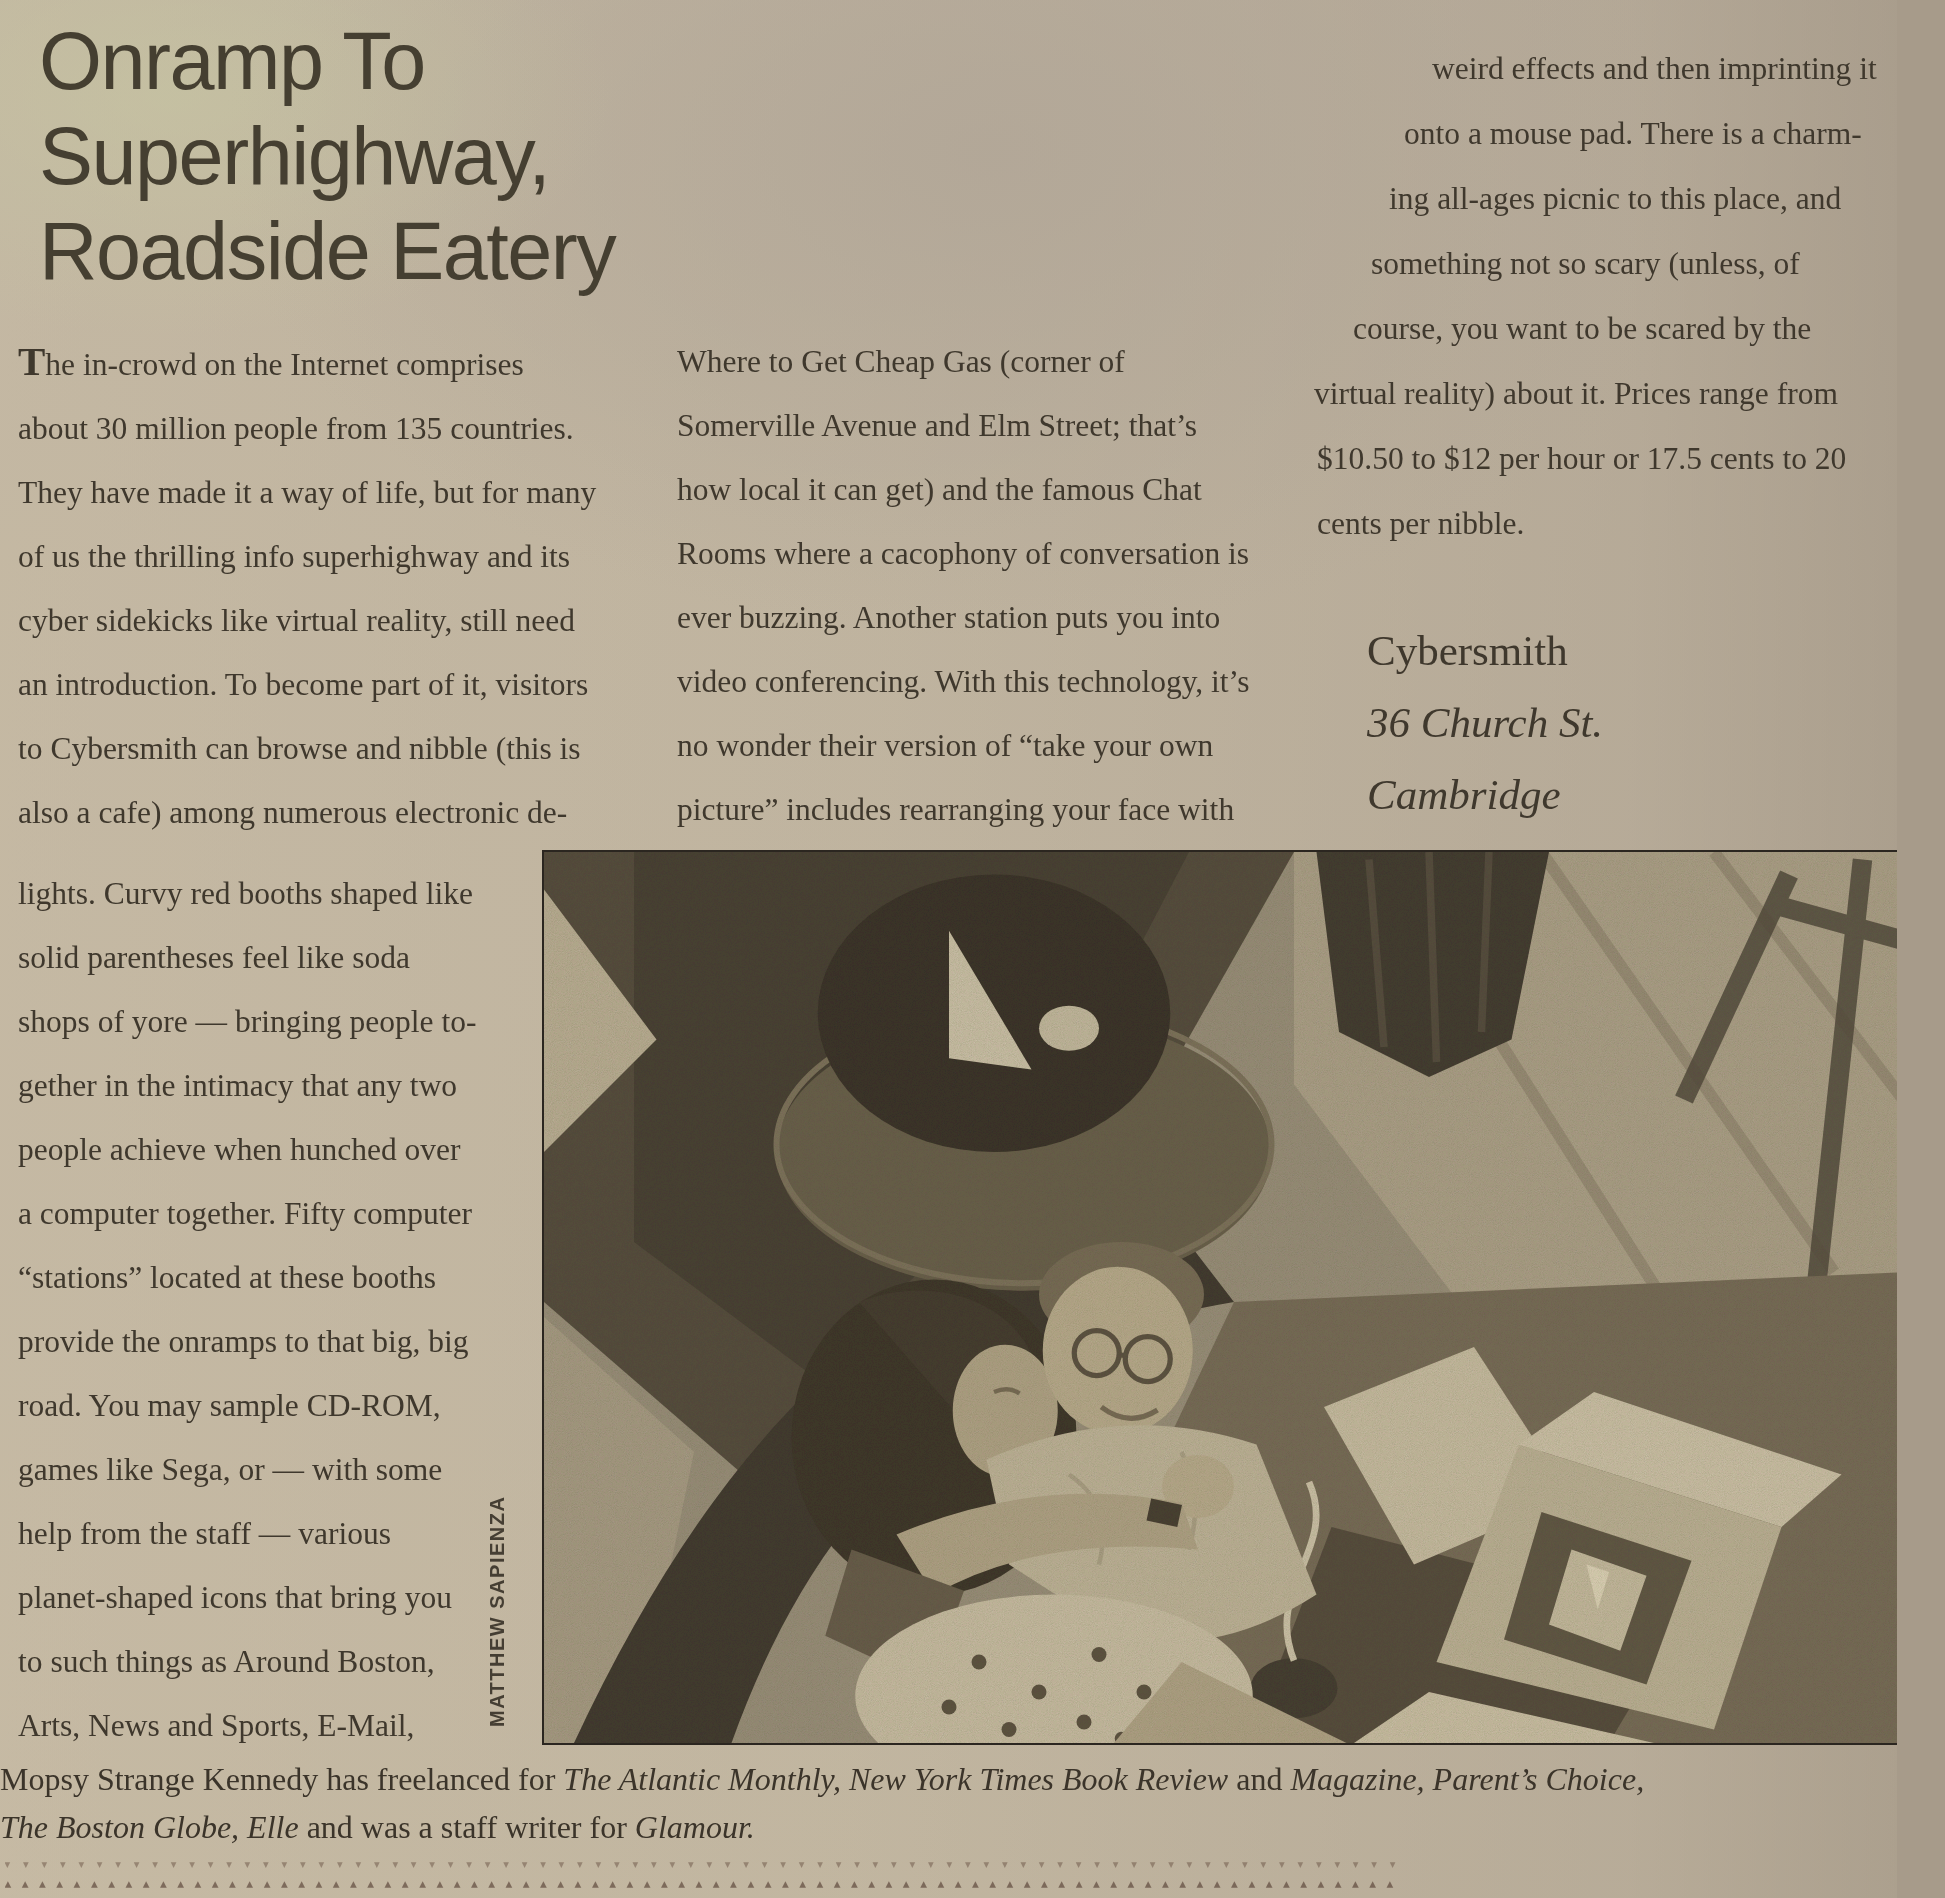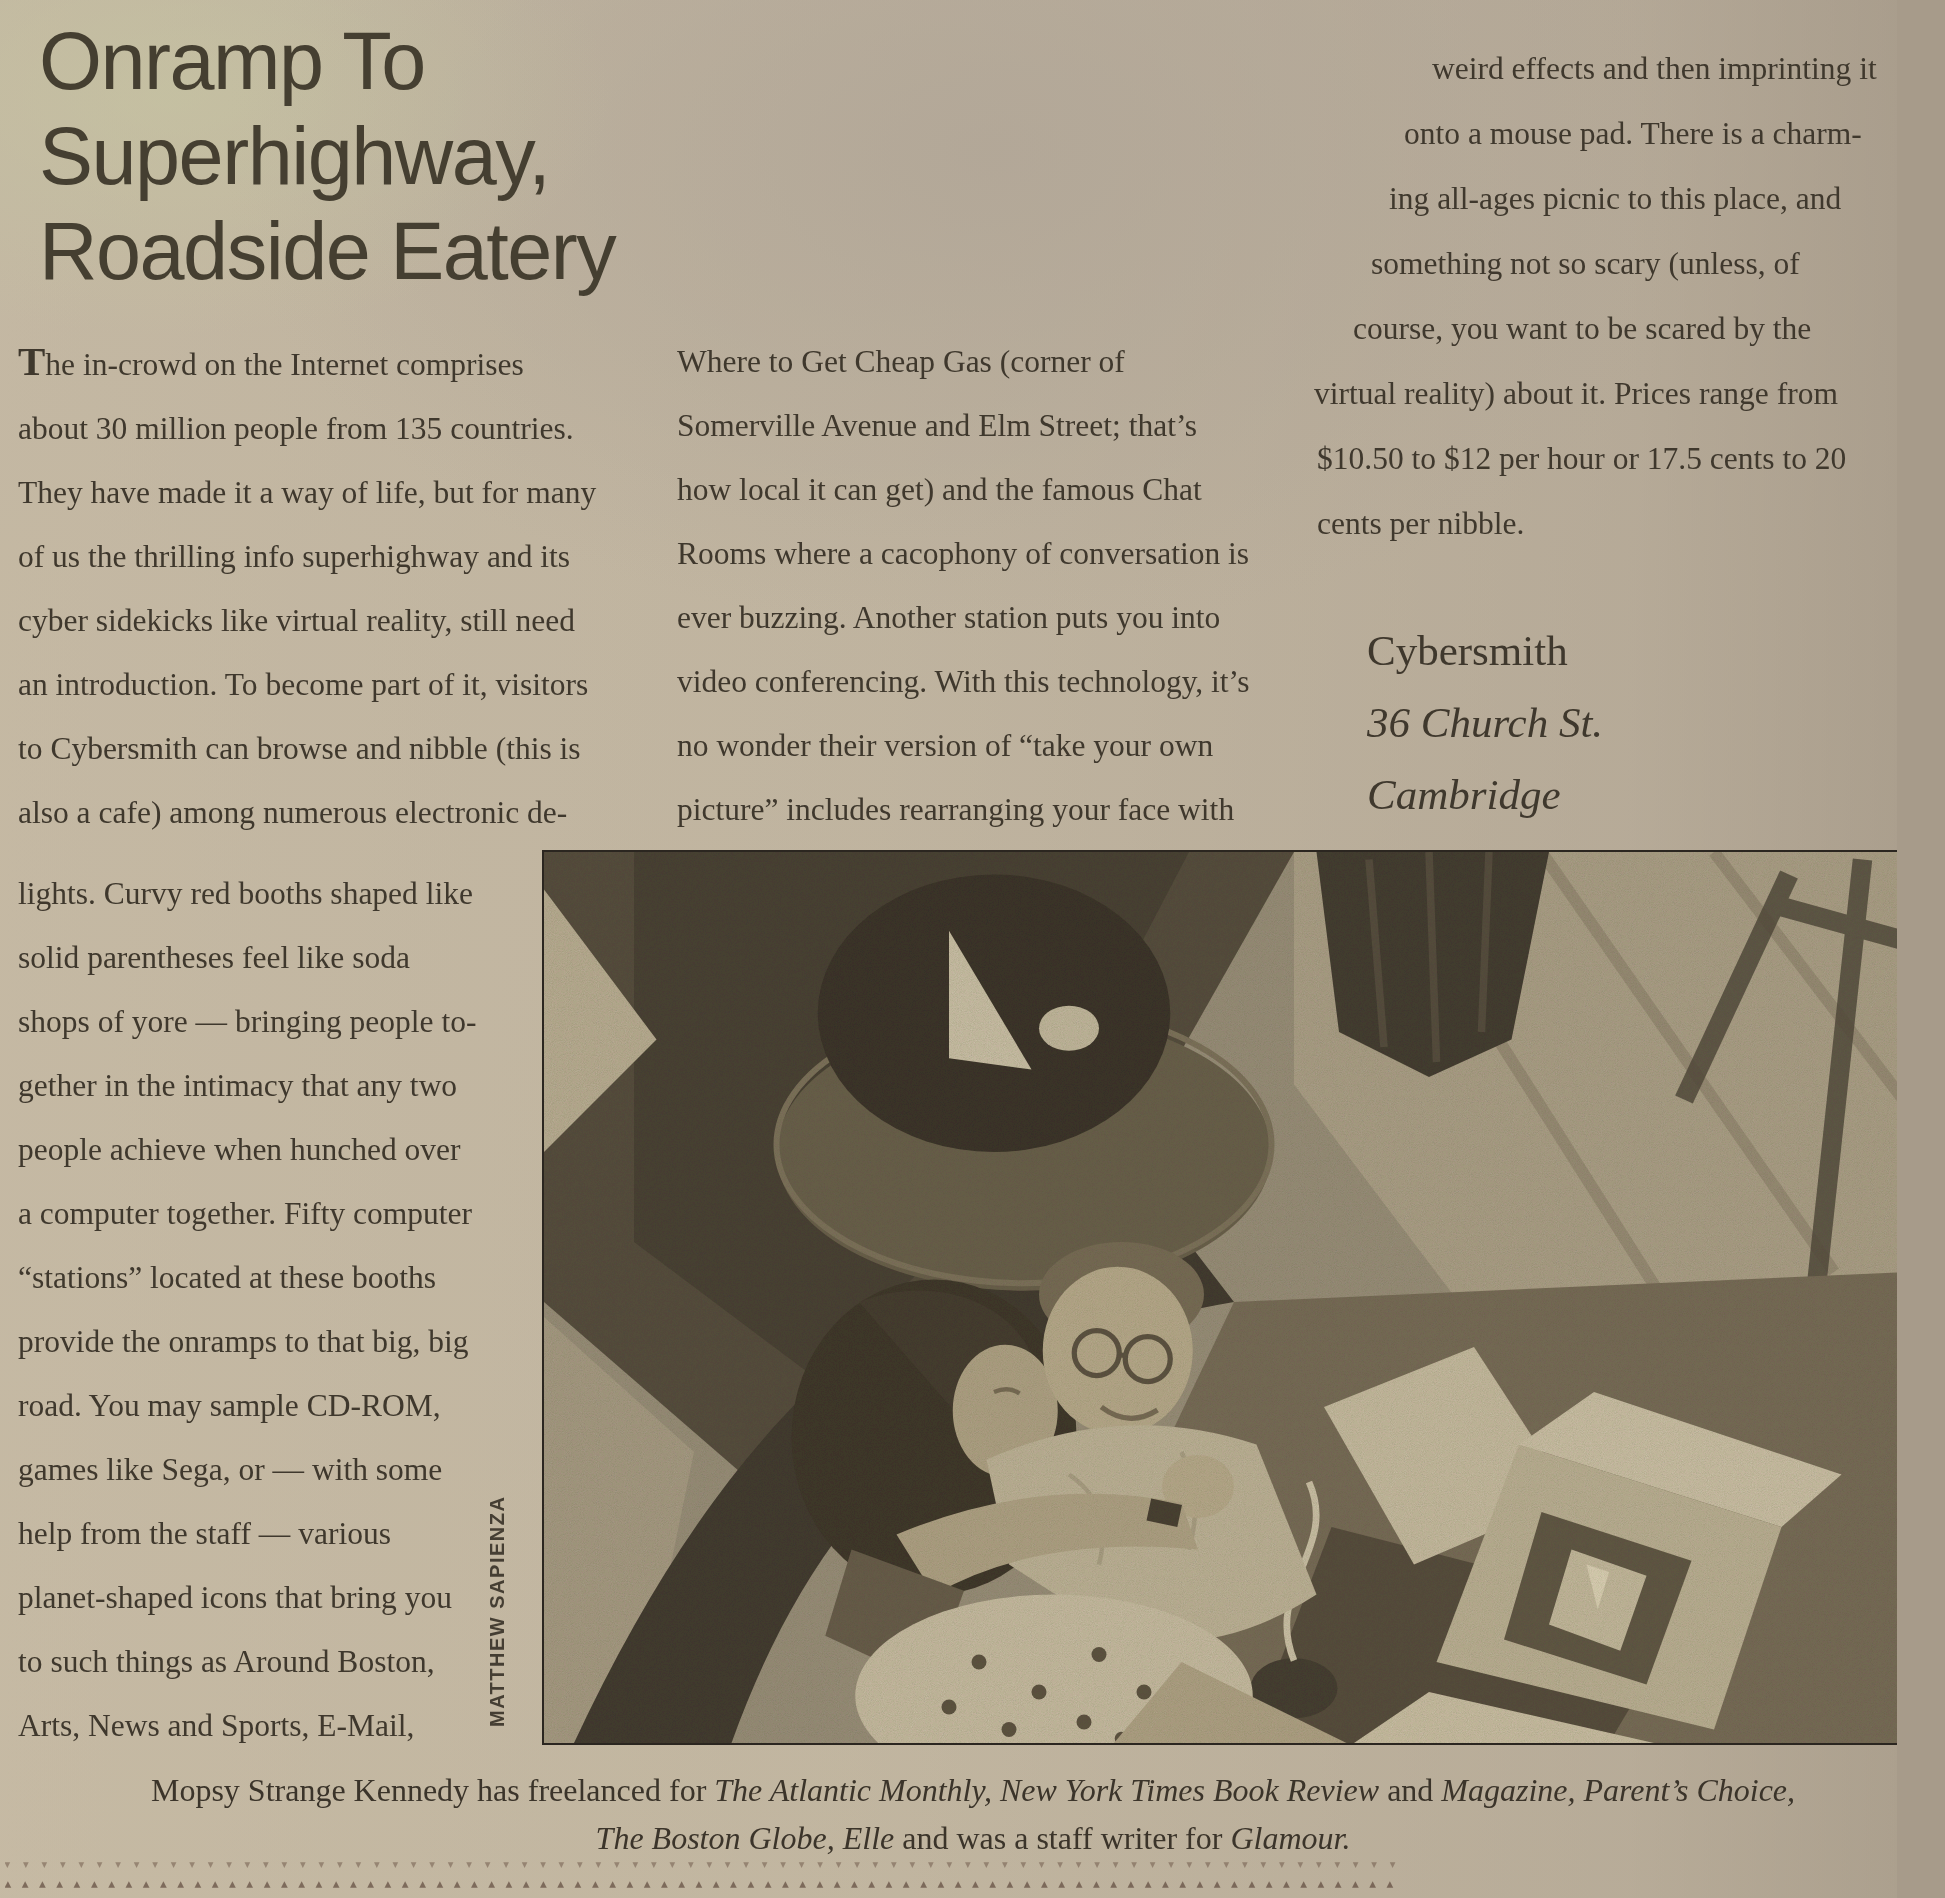--- a/index.html
+++ b/index.html
@@ -44,22 +44,22 @@
   }
   .photo-figure svg{display:block;width:100%;height:100%;}
   .photo-credit{
     position:absolute;left:486px;top:1727px;
     transform:rotate(-90deg);transform-origin:left top;
     font-family:"Liberation Sans", sans-serif;
     font-weight:700;font-size:20px;letter-spacing:1.5px;
     color:#453e33;white-space:nowrap;
   }
   .byline{
-    position:absolute;left:0;width:1946px;text-align:center;
-    font-size:32px;white-space:nowrap;color:#3b342a;margin-top:11px;
+    position:absolute;left:0;width:1946px;
+    font-size:32px;white-space:nowrap;color:#3b342a;
   }
   .byline1{top:1761px;}
   .byline2{top:1809px;}
   .decor-row{
     position:absolute;left:4.5px;width:1395px;height:19.5px;overflow:hidden;
     white-space:nowrap;font-family:"DejaVu Sans", sans-serif;
   }
   .decor-top{top:1858px;font-size:11.3px;letter-spacing:12.8px;color:rgba(96,70,58,0.45);}
   .decor-bottom{top:1875px;font-size:13.5px;letter-spacing:10.5px;color:rgba(82,60,48,0.62);}
 </style>

